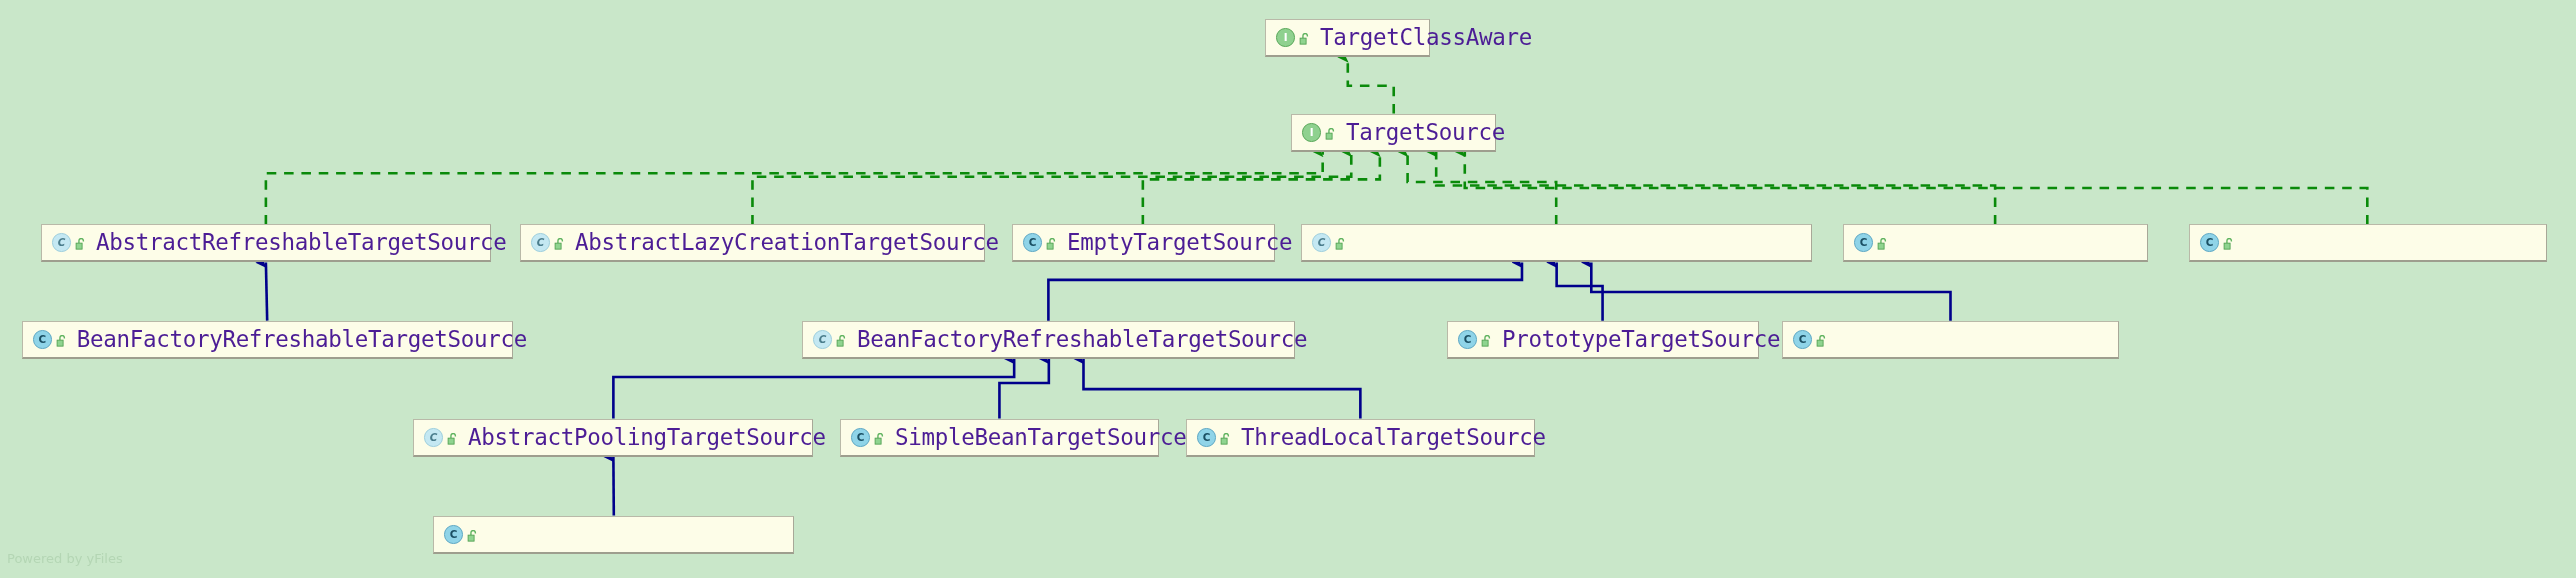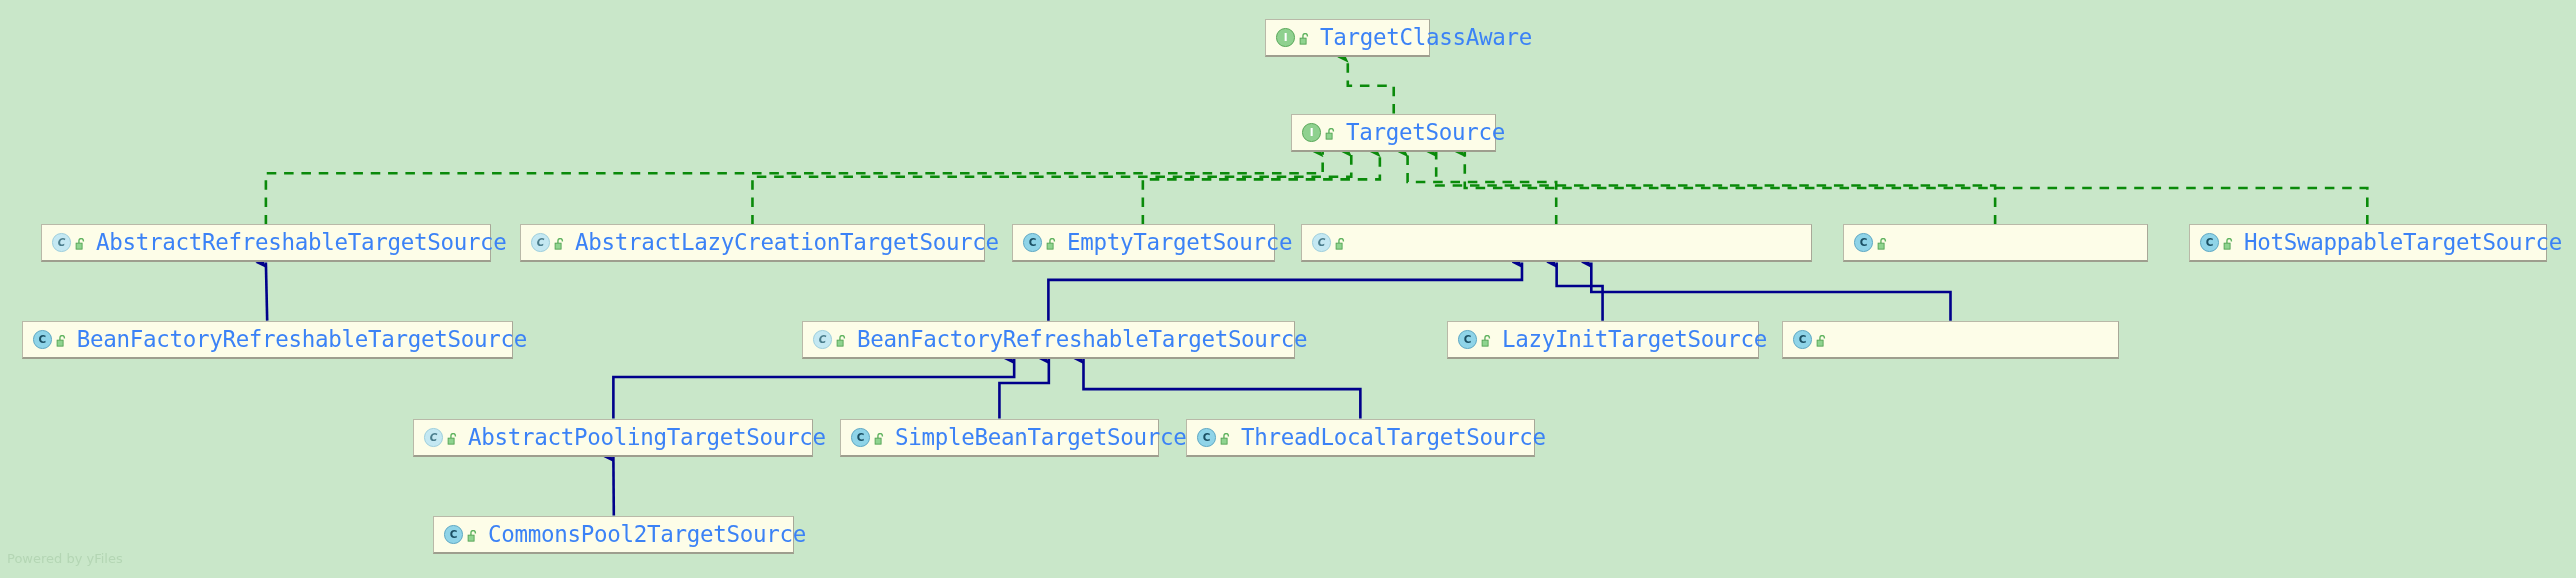--- a/index.html
+++ b/index.html
@@ -32,21 +32,21 @@
     border-bottom: 2.6px solid #9e9e8e;
     border-right: 1.7px solid #a8a898;
     display: flex;
     align-items: center;
     padding: 0 10.4px;
     white-space: nowrap;
     z-index: 5;
   }
   .node .label {
     font-size: 22.5px;
-    color: #3b82f6;
+    color: #4c1d95;
     letter-spacing: -0.3px;
     line-height: 1;
     margin-left: 9.5px;
   }
   .badges {
     display: flex;
     align-items: center;
     flex: 0 0 auto;
   }
   .type-icon {
@@ -206,21 +206,20 @@
         </span>
       </div>
       <div class="node" style="left: 2189px; top: 224px; width: 358px;">
         <span class="badges">
           <span class="type-icon ic-class">C</span>
           <span class="lock-icon"><svg viewBox="0 0 13 14" width="11.3" height="12">
               <path d="M4.5 6 V3.2 A2.6 2.6 0 0 1 9.7 3.2 V4" fill="none" stroke="#5fb35f" stroke-width="1.6"></path>
               <rect x="1.2" y="6" width="7" height="7" fill="#8fd48f" stroke="#4f9f4f" stroke-width="1"></rect>
             </svg></span>
         </span>
-        <span class="label">HotSwappableTargetSource</span>
       </div>
       <div class="node" style="left: 21.7px; top: 321px; width: 491px;">
         <span class="badges">
           <span class="type-icon ic-class">C</span>
           <span class="lock-icon"><svg viewBox="0 0 13 14" width="11.3" height="12">
               <path d="M4.5 6 V3.2 A2.6 2.6 0 0 1 9.7 3.2 V4" fill="none" stroke="#5fb35f" stroke-width="1.6"></path>
               <rect x="1.2" y="6" width="7" height="7" fill="#8fd48f" stroke="#4f9f4f" stroke-width="1"></rect>
             </svg></span>
         </span>
         <span class="label">BeanFactoryRefreshableTargetSource</span>
@@ -236,21 +235,21 @@
         <span class="label">BeanFactoryRefreshableTargetSource</span>
       </div>
       <div class="node" style="left: 1447px; top: 321px; width: 312px;">
         <span class="badges">
           <span class="type-icon ic-class">C</span>
           <span class="lock-icon"><svg viewBox="0 0 13 14" width="11.3" height="12">
               <path d="M4.5 6 V3.2 A2.6 2.6 0 0 1 9.7 3.2 V4" fill="none" stroke="#5fb35f" stroke-width="1.6"></path>
               <rect x="1.2" y="6" width="7" height="7" fill="#8fd48f" stroke="#4f9f4f" stroke-width="1"></rect>
             </svg></span>
         </span>
-        <span class="label">LazyInitTargetSource</span>
+        <span class="label">PrototypeTargetSource</span>
       </div>
       <div class="node" style="left: 1782px; top: 321px; width: 337px;">
         <span class="badges">
           <span class="type-icon ic-class">C</span>
           <span class="lock-icon"><svg viewBox="0 0 13 14" width="11.3" height="12">
               <path d="M4.5 6 V3.2 A2.6 2.6 0 0 1 9.7 3.2 V4" fill="none" stroke="#5fb35f" stroke-width="1.6"></path>
               <rect x="1.2" y="6" width="7" height="7" fill="#8fd48f" stroke="#4f9f4f" stroke-width="1"></rect>
             </svg></span>
         </span>
       </div>
@@ -285,19 +284,18 @@
         <span class="label">ThreadLocalTargetSource</span>
       </div>
       <div class="node" style="left: 433px; top: 516px; width: 361px;">
         <span class="badges">
           <span class="type-icon ic-class">C</span>
           <span class="lock-icon"><svg viewBox="0 0 13 14" width="11.3" height="12">
               <path d="M4.5 6 V3.2 A2.6 2.6 0 0 1 9.7 3.2 V4" fill="none" stroke="#5fb35f" stroke-width="1.6"></path>
               <rect x="1.2" y="6" width="7" height="7" fill="#8fd48f" stroke="#4f9f4f" stroke-width="1"></rect>
             </svg></span>
         </span>
-        <span class="label">CommonsPool2TargetSource</span>
       </div>
     </div>
 
   <div class="watermark">Powered by yFiles</div>
 </div>
 
 
 </body></html>

